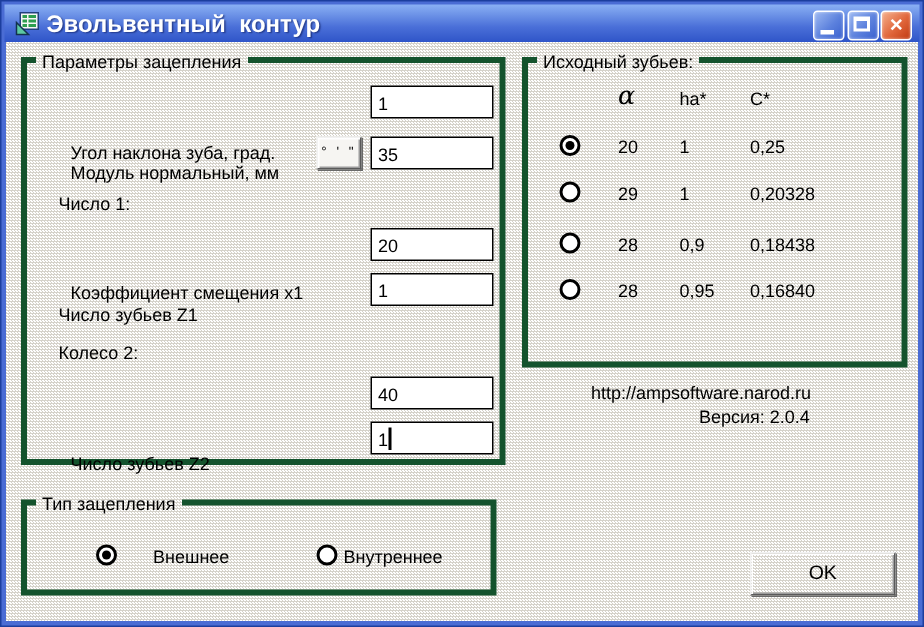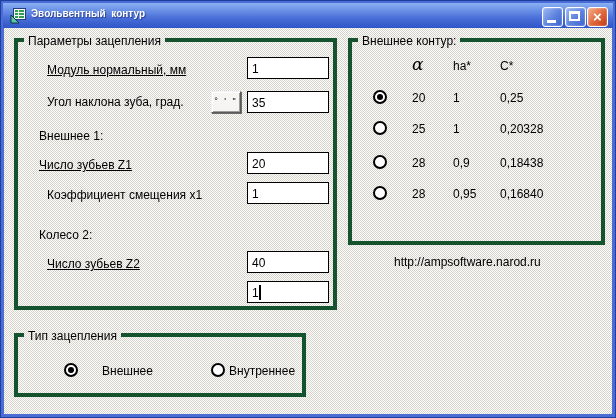--- a/index.html
+++ b/index.html
@@ -21,21 +21,21 @@
   }
   .client { position:absolute; left:4px; top:28px; width:608px; height:386px; }
 
   
   .titlebar {
     position:absolute; left:3px; top:3px; width:610px; height:25px;
     background: linear-gradient(180deg, #8ab0f4 0%, #6f95e8 25%, #4a6fd8 60%, #2f55c8 100%);
   }
   .titlebar .apptitle {
     position:absolute; left:28px; top:5px;
-    color:#fff; font-weight:bold; font-size:10px; white-space:pre;
+    color:#fff; font-weight:bold; font-size:16px; white-space:pre;
     text-shadow:1px 1px 1px rgba(10,20,80,.55);
   }
   .appicon { position:absolute; left:7px; top:4px; width:17px; height:17px; }
   .tbtn {
     position:absolute; top:4px; width:21px; height:20px;
     border:1px solid #fff; border-radius:3px;
     background:linear-gradient(135deg,#9db9f2 0%, #5c81dd 55%, #3a61cf 100%);
     box-shadow: inset 0 0 2px rgba(255,255,255,.6);
     cursor:default;
   }
@@ -45,25 +45,25 @@
   .glyph-max{position:absolute; left:3px; top:3px; width:11px; height:10px; border:2px solid #fff; border-top-width:3px;}
   .glyph-close{position:absolute; left:0; top:0; width:100%; height:100%; color:#fff; font-size:15px; font-weight:bold; text-align:center; line-height:17px;}
 
   
   .group { position:absolute; border:4px solid #14532d; }
   .group-title {
     position:absolute; top:-8px; left:6px; padding:0 4px;
     font-size:12px; color:#000; line-height:14px; white-space:nowrap;
   }
   #g-params  { left:14px;  top:38px;  width:323px; height:272px; }
-  #g-engage  { left:14px;  top:333px; width:292px; height:64px; }
+  #g-engage  { left:14px;  top:333px; width:317px; height:64px; }
   #g-contour { left:348px; top:38px;  width:257px; height:207px; }
 
   .lbl { position:absolute; font-size:12px; color:#000; white-space:nowrap; }
-  .ulink { text-decoration:underline; cursor:pointer; }
+  .ulink { cursor:pointer;margin-top:45px; }
 
   .tb {
     position:absolute; width:82px; height:22px;
     border:1px solid #000; background:#fff;
     font-family:"Liberation Sans", sans-serif; font-size:12px; color:#000;
     padding:1px 0 0 4px; outline:none;
   }
   .caret { position:absolute; width:2px; height:15px; background:#000; }
 
   
@@ -131,74 +131,76 @@
   <div class="group" id="g-params">
     <span class="group-title dither">Параметры зацепления</span>
 
     <span class="lbl ulink" style="left:29px; top:21px;">Модуль нормальный, мм</span>
     <input class="tb" style="left: 229px; top: 15px;" value="1">
 
     <span class="lbl" style="left:29px; top:53px;">Угол наклона зуба, град.</span>
     <div class="btn3d" id="dms-btn">° ' "</div>
     <input class="tb" style="left: 229px; top: 49px;" value="35">
 
-    <span class="lbl" style="left:21px; top:87px;">Внешнее 1:</span>
+    <span class="lbl" style="left:21px; top:87px;">Число 1:</span>
 
     <span class="lbl ulink" style="left:21px; top:116px;">Число зубьев Z1</span>
     <input class="tb" style="left: 229px; top: 110px;" value="20">
 
     <span class="lbl" style="left:29px; top:146px;">Коэффициент смещения х1</span>
     <input class="tb" style="left: 229px; top: 140px;" value="1">
 
     <span class="lbl" style="left:21px; top:186px;">Колесо 2:</span>
 
     <span class="lbl ulink" style="left:29px; top:215px;">Число зубьев Z2</span>
     <input class="tb" style="left: 229px; top: 209px;" value="40">
 
     <input class="tb" style="left: 229px; top: 239px;" value="1">
     <span class="caret" style="left:241px; top:243px;"></span>
   </div>
 
   <div class="group" id="g-contour">
-    <span class="group-title dither">Внешнее контур:</span>
+    <span class="group-title dither">Исходный зубьев:</span>
 
     <span class="c-hdr-alpha">α</span>
     <span class="c-hdr" style="left:101px;">ha*</span>
     <span class="c-hdr" style="left:148px;">C*</span>
 
     <div class="c-row" style="top:48px;">
       <span class="rad checked"></span>
       <span class="c-a">20</span>
       <span class="c-h">1</span>
       <span class="c-c">0,25</span>
     </div>
     <div class="c-row" style="top:79px;">
       <span class="rad"></span>
-      <span class="c-a">25</span>
+      <span class="c-a">29</span>
       <span class="c-h">1</span>
       <span class="c-c">0,20328</span>
     </div>
     <div class="c-row" style="top:113px;">
       <span class="rad"></span>
       <span class="c-a">28</span>
       <span class="c-h">0,9</span>
       <span class="c-c">0,18438</span>
     </div>
     <div class="c-row" style="top:144px;">
       <span class="rad"></span>
       <span class="c-a">28</span>
       <span class="c-h">0,95</span>
       <span class="c-c">0,16840</span>
     </div>
   </div>
 
   <span class="footer-url">http://ampsoftware.narod.ru</span>
+  <span class="footer-version">Версия: 2.0.4</span>
 
   <div class="group" id="g-engage">
     <span class="group-title dither">Тип зацепления</span>
     <span class="rad checked" style="left:46px; top:26px;"></span>
     <span class="lbl" style="left:64px; top:27px;margin-left:20px;">Внешнее</span>
     <span class="rad" style="left:193px; top:26px;"></span>
     <span class="lbl" style="left:211px; top:27px;">Внутреннее</span>
   </div>
 
+  <div class="btn3d dither" id="ok-btn">OK</div>
 
 </div>
 
 </body></html>

